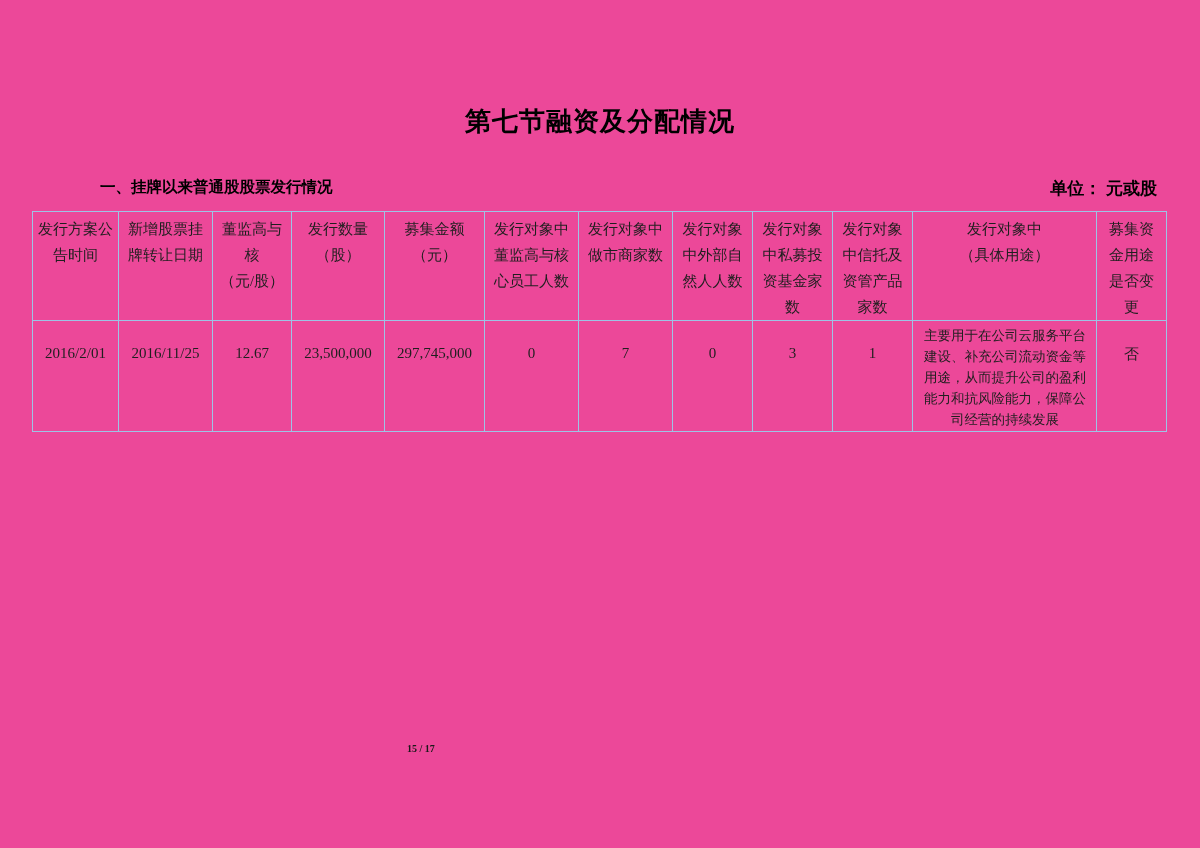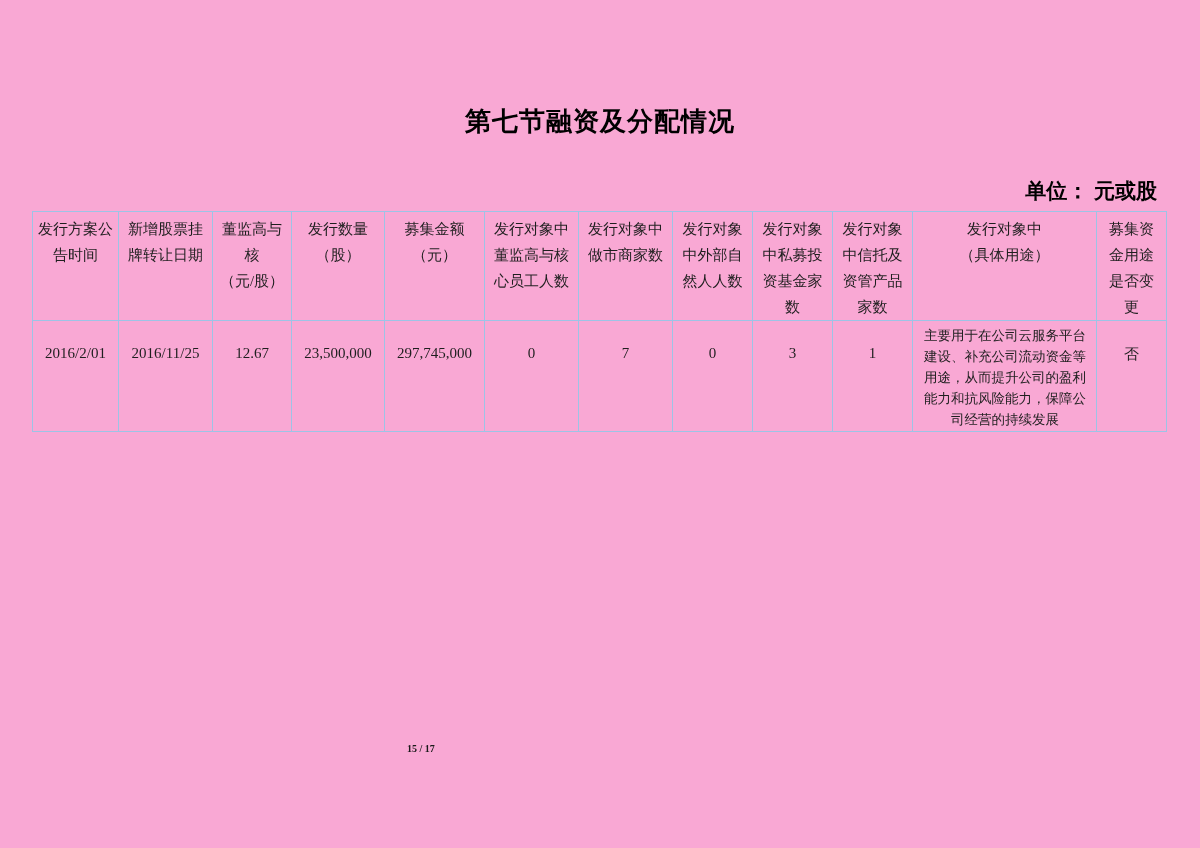--- a/index.html
+++ b/index.html
@@ -1,20 +1,20 @@
 <!DOCTYPE html>
 <html><head>
 <meta charset="utf-8">
 <style>
   html, body { margin: 0; padding: 0; background: #ffffff; }
   .page {
     position: relative;
     width: 1200px;
     height: 848px;
-    background: #f9a8d4;
+    background: #ec4899;
     font-family: "Liberation Serif", "DejaVu Serif", serif;
     color: #1a1a1a;
     overflow: hidden;
   }
   .doc-title {
     position: absolute;
     top: 104px;
     left: 0;
     width: 100%;
     text-align: center;
@@ -32,21 +32,21 @@
     font-weight: bold;
     font-size: 15.5px;
     color: #000000;
   }
   .unit-label {
     position: absolute;
     top: 177px;
     right: 43px;
     font-family: "Liberation Sans", "DejaVu Sans", sans-serif;
     font-weight: bold;
-    font-size: 21px;
+    font-size: 17px;
     color: #000000;
   }
   table.issuance {
     position: absolute;
     top: 211px;
     left: 32px;
     width: 1134px;
     border-collapse: collapse;
     table-layout: fixed;
   }
@@ -91,20 +91,21 @@
     color: #1a1a1a;
   }
 </style>
 </head>
 <body>
 
 <div class="page">
 
   <div class="doc-title">第七节融资及分配情况</div>
 
+  <div class="section-heading">一、挂牌以来普通股股票发行情况</div>
 
   <div class="unit-label">单位： 元或股</div>
 
   <table class="issuance">
     <colgroup>
       <col style="width:86px">
         <col style="width:94px">
         <col style="width:79px">
         <col style="width:93px">
       <col style="width:100px">

